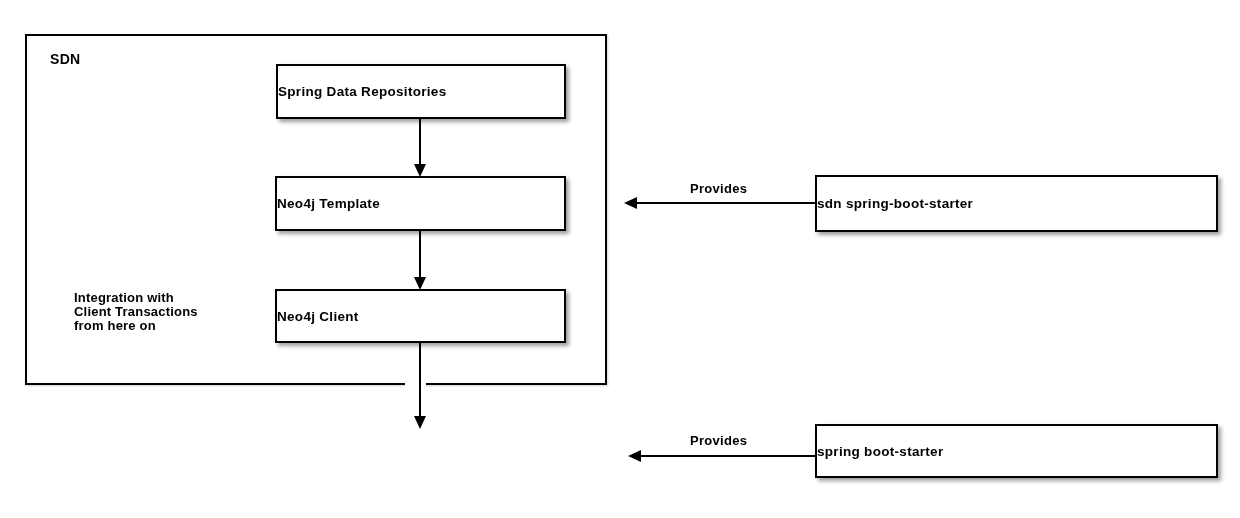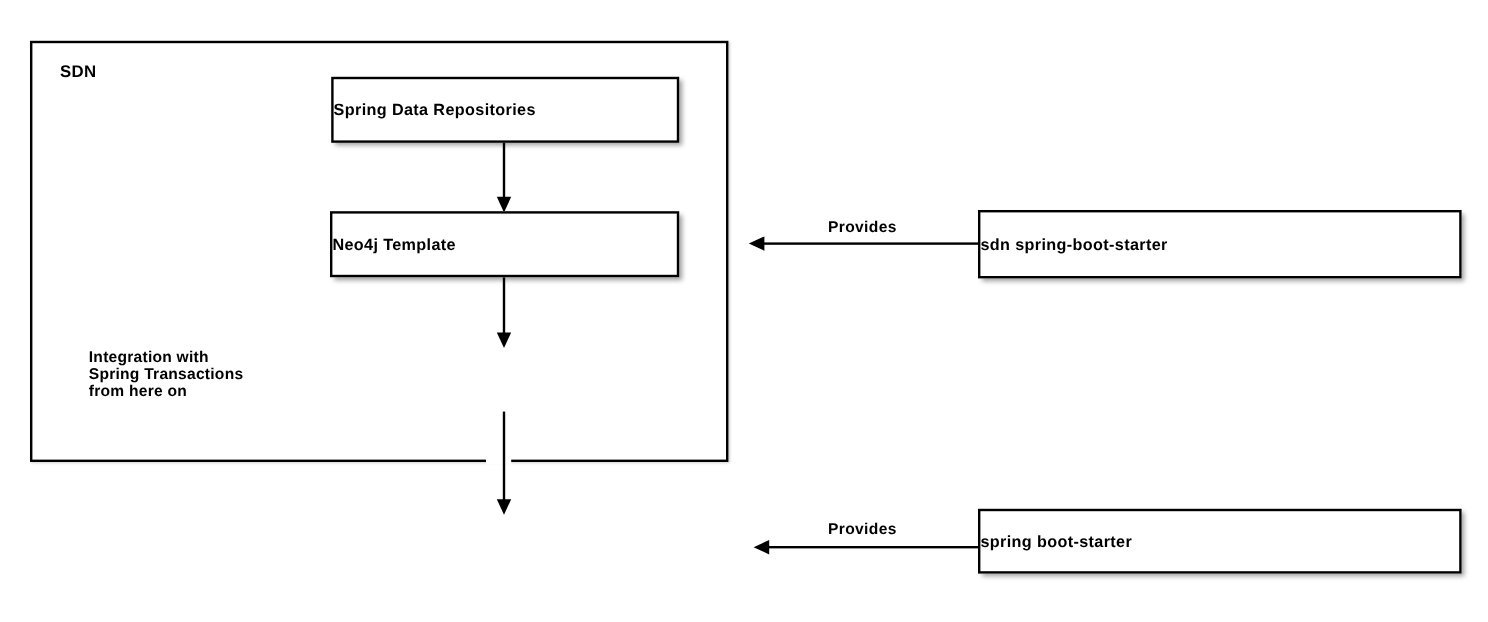--- a/index.html
+++ b/index.html
@@ -120,21 +120,21 @@
 <body>
 
 <div class="canvas">
 
   <div class="sdn-box"></div>
   <div class="sdn-label">SDN</div>
   <div class="border-gap"></div>
 
   <div class="annotation">
     <div>Integration with</div>
-    <div>Spring Transactions</div>
+    <div>Client Transactions</div>
     <div>from here on</div>
   </div>
 
   <div class="vline a1-line"></div>
   <div class="head-down a1-head"></div>
   <div class="vline a2-line"></div>
   <div class="head-down a2-head"></div>
   <div class="vline a3-line"></div>
   <div class="head-down a3-head"></div>
 
@@ -147,20 +147,23 @@
   <div class="edge-label e2-label">Provides</div>
 
   <div class="node n-sdr">
     <span>Spring Data Repositories</span>
   </div>
 
   <div class="node n-tpl">
     <span>Neo4j Template</span>
   </div>
 
+  <div class="node n-client">
+    <span>Neo4j Client</span>
+  </div>
 
 
   <div class="node n-sdnstar">
     <span>sdn spring-boot-starter</span>
   </div>
 
   <div class="node n-sbstar">
     <span>spring boot-starter</span>
   </div>
 

